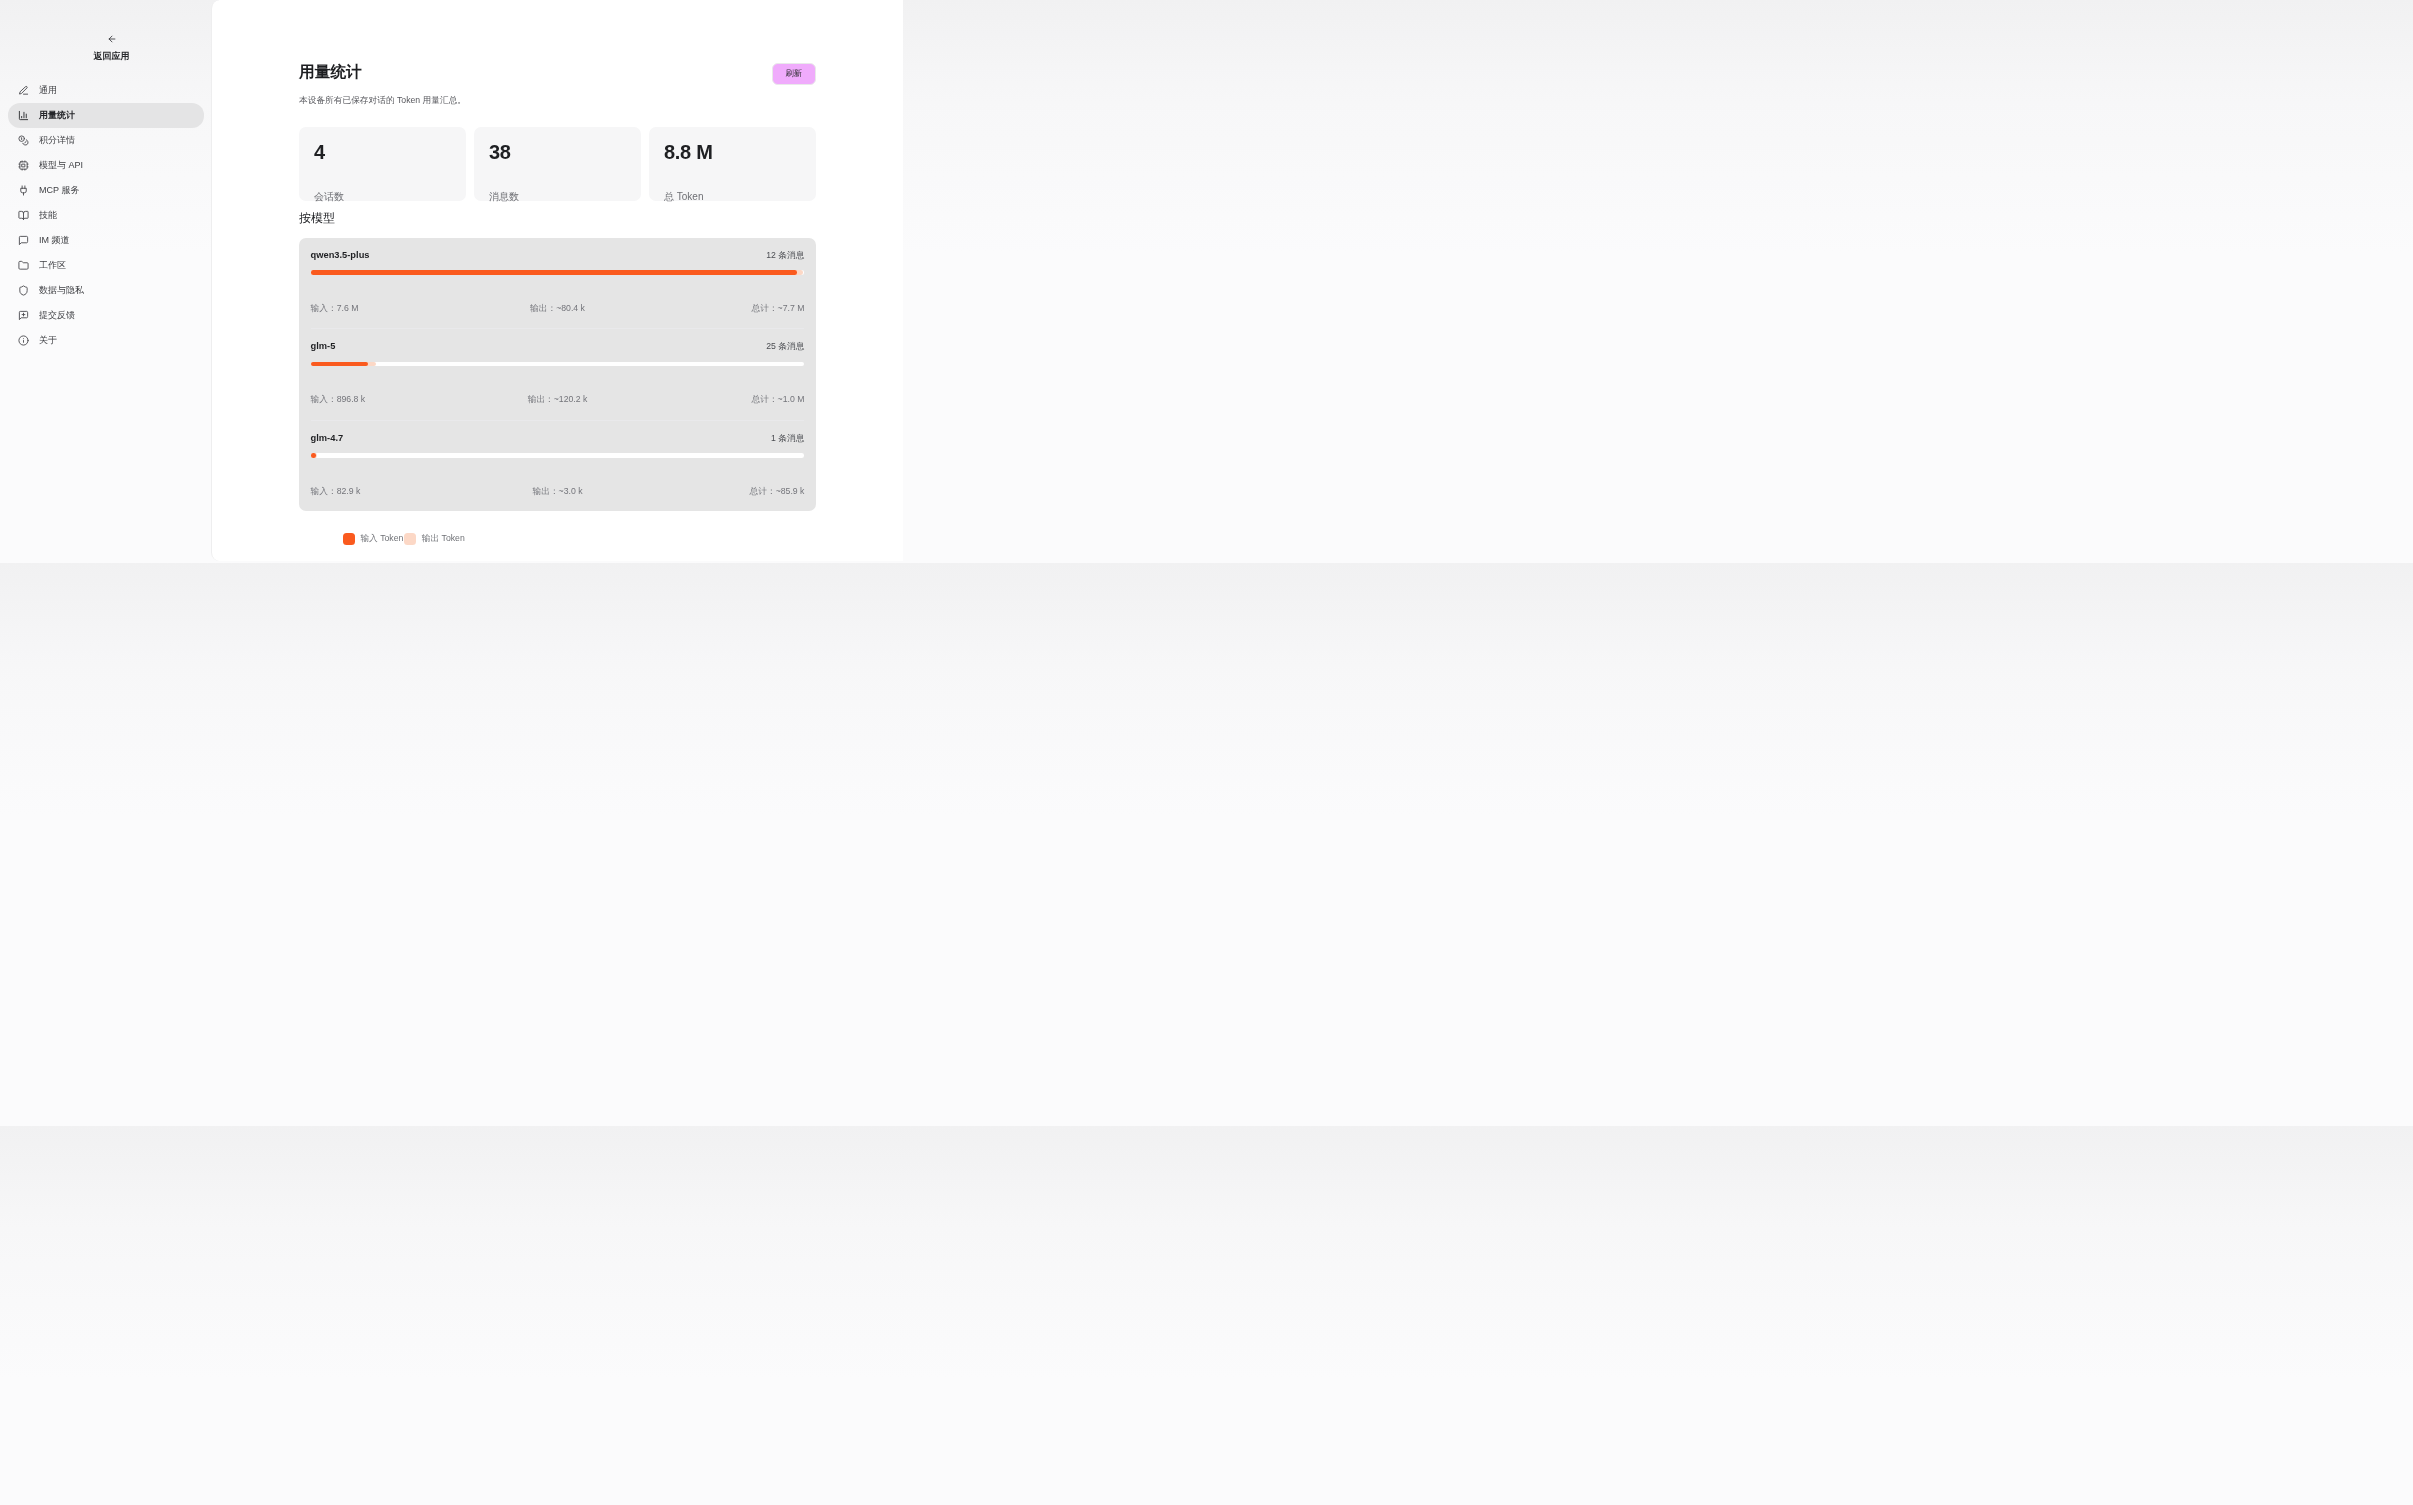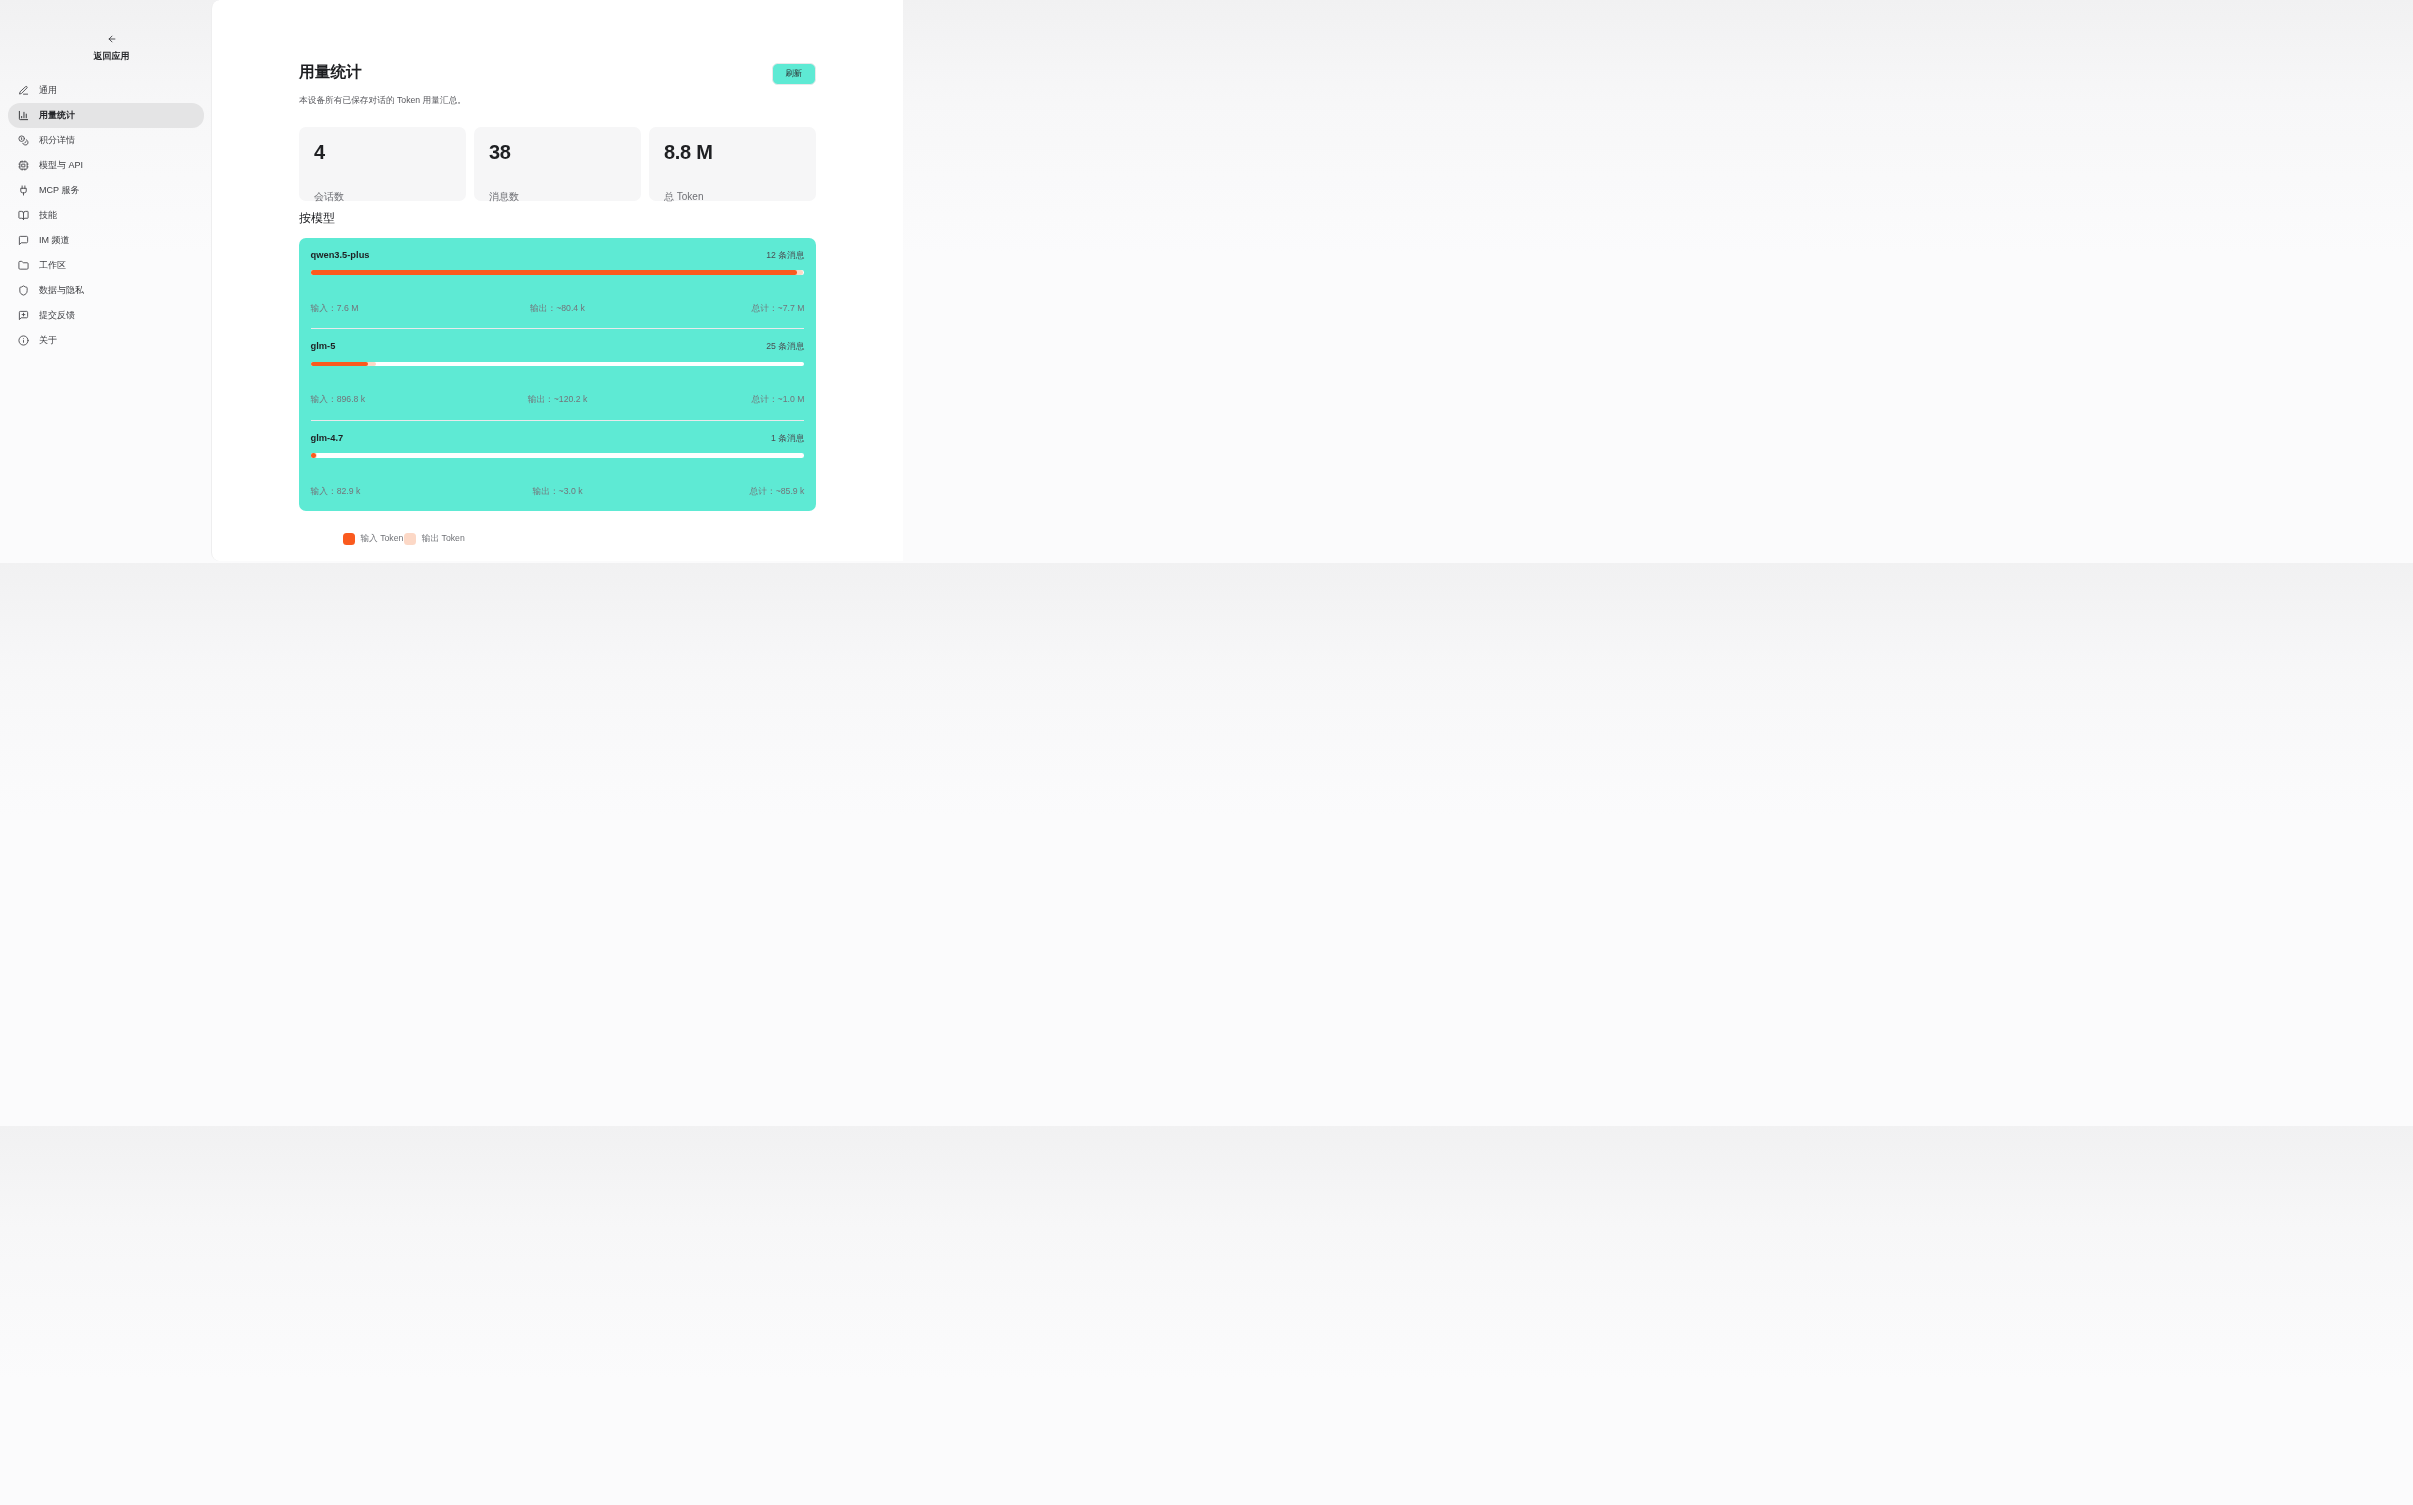--- a/index.html
+++ b/index.html
@@ -35,35 +35,35 @@
     position:absolute; left:211px; top:0; right:0; bottom:1.7px;
     background:#ffffff; border-radius:8.7px 0 0 8.7px;
     border-left:0.6px solid #eeeeef;
     overflow:hidden;
   }
   .content { width:517px; margin:0 auto; position:relative; }
 
   .page-header { margin-top:63px; display:flex; align-items:flex-start; justify-content:space-between; }
   .page-title { font-size:15.7px; font-weight:700; color:#1d1e21; line-height:1.15; }
   .refresh-btn {
-    background:#5eead4; border:0.6px solid #e9e9ea; border-radius:5.8px;
+    background:#f0abfc; border:0.6px solid #e9e9ea; border-radius:5.8px;
     padding:0 12.8px; height:21.5px; font-size:8.4px; color:#2b2c2e;
     font-family:inherit; cursor:pointer;
   }
   .page-subtitle { margin-top:10px; font-size:8.7px; color:#56575c; }
 
   
   .cards { margin-top:20px; display:grid; grid-template-columns:repeat(3,1fr); gap:8px; }
   .stat-card { background:#f6f6f7; border-radius:7px; height:74px; padding:15.7px 15px; }
   .stat-value { font-size:20px; font-weight:700; color:#1f2023; line-height:1; letter-spacing:-0.3px; }
   .stat-label { margin-top:28px; font-size:10px; color:#6e6f74; }
 
   
   .section-heading { margin-top:9px; font-size:12px; font-weight:400; color:#232428; }
-  .model-card { margin-top:11px; background:#5eead4; border-radius:7px; padding:0 11.6px; }
+  .model-card { margin-top:11px; background:#e5e5e5; border-radius:7px; padding:0 11.6px; }
   .model-row { padding:12px 0 13.3px; border-bottom:0.6px solid #e9e9eb; }
   .model-row:last-child { border-bottom:none; }
   .model-row-top { display:flex; justify-content:space-between; align-items:baseline; }
   .model-name { font-size:9.3px; font-weight:700; color:#1f2023; }
   .model-msgcount { font-size:8.7px; color:#4b4d52; }
   .bar { position:relative; margin-top:8.7px; height:4.6px; border-radius:2.3px; background:#ffffff; }
   .bar-output { position:absolute; left:0; top:0; height:4.6px; border-radius:2.3px; background:#fcd8c6; }
   .bar-input  { position:absolute; left:0; top:0; height:4.6px; border-radius:2.3px; background:#fa5a1e; }
   .model-stats { margin-top:10px; display:flex; font-size:8.7px; color:#73747a; }
   .model-stats span { flex:1;margin-top:18px; }

